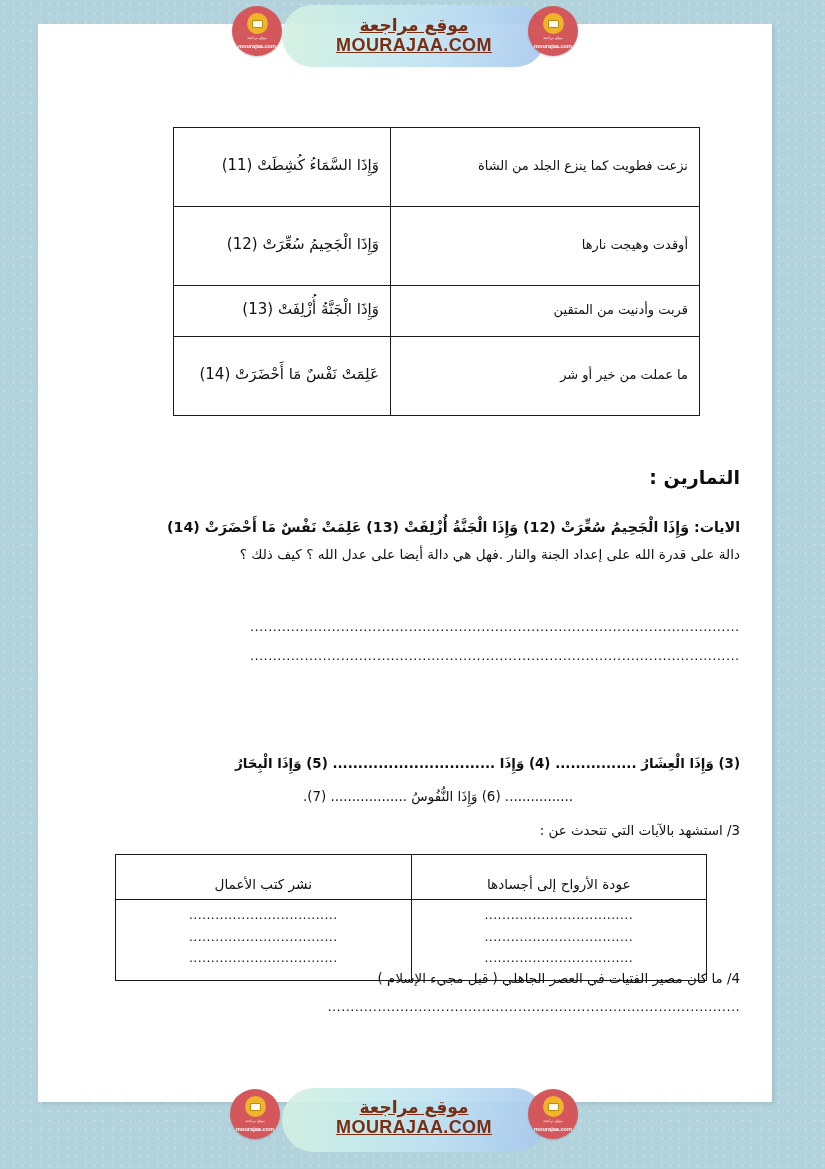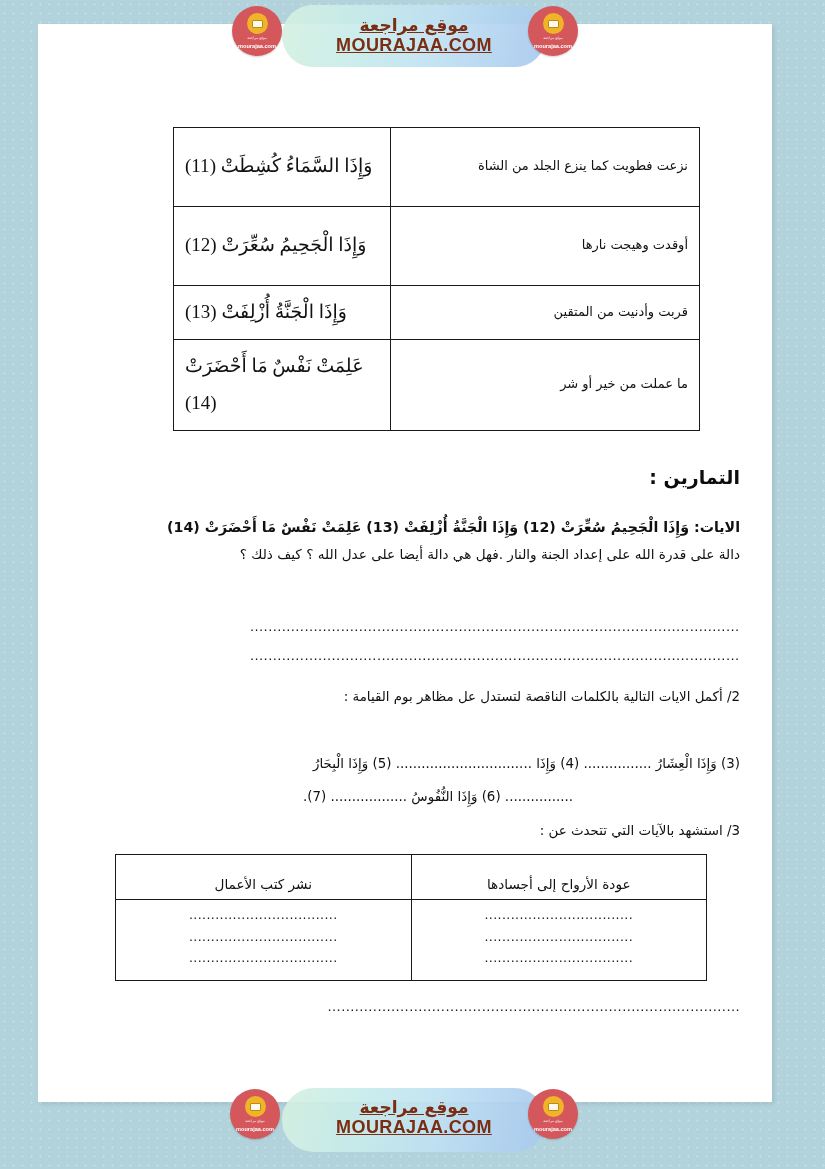--- a/index.html
+++ b/index.html
@@ -160,24 +160,23 @@
     border: 1px solid #1a1a1a;
     vertical-align: middle;
     direction: rtl;
     text-align: right;
     font-family: "DejaVu Sans", sans-serif;
     color: #111111;
     padding: 7px 11px 9px 11px;
   }
   .verse-table td.v-ayah {
     width: 194px;
-    font-size: 19px;
+    font-size: 15px;
     line-height: 1.95;
-    text-align: left;
-    font-family: Liberation Serif, serif;
+    text-align: right;
   }
   .verse-table td.v-mean {
     width: 286px;
     font-size: 13px;
     line-height: 1.85;
     text-align: right;
   }
   .verse-table tr.h-tall td  { height: 62px; }
   .verse-table tr.h-short td { height: 34px; }
 
@@ -252,20 +251,21 @@
     white-space: nowrap;
   }
   .q2-l2 {
     right: 32px;
     top: 729px;
     width: 604px;
     font-size: 13.4px;
     line-height: 1.6;
     text-align: right;
     white-space: nowrap;
+    font-weight: bold;
   }
   .q2-l3 {
     right: 32px;
     top: 762px;
     width: 604px;
     font-size: 13.4px;
     line-height: 1.6;
     text-align: center;
     white-space: nowrap;
   }
@@ -358,21 +358,20 @@
     </tbody>
   </table>
 
   <div class="section-title">التمارين :</div>
 
   <div class="blk ayat-line">الايات: وَإِذَا الْجَحِيمُ سُعِّرَتْ (12) وَإِذَا الْجَنَّةُ أُزْلِفَتْ (13)  عَلِمَتْ نَفْسٌ مَا أَحْضَرَتْ (14)</div>
   <div class="blk q1-line">دالة على قدرة الله على إعداد الجنة والنار .فهل هي دالة أيضا على عدل الله ؟ كيف ذلك ؟</div>
   <div class="dots-row dots-a1">....................................................................................................................</div>
   <div class="dots-row dots-a2">....................................................................................................................</div>
 
-  <div class="blk q2-head">2/ أكمل الايات التالية بالكلمات الناقصة لتستدل عل مظاهر بوم القيامة :</div>
   <div class="blk q2-l2">(3) وَإِذَا الْعِشَارُ ................ (4) وَإِذَا ................................ (5) وَإِذَا الْبِحَارُ</div>
   <div class="blk q2-l3">................ (6) وَإِذَا النُّفُوسُ .................. (7).</div>
 
   <div class="blk q3-head">3/ استشهد بالآيات التي تتحدث عن :</div>
   <table class="ev-table">
     <thead>
       <tr>
         <th>عودة الأرواح إلى أجسادها</th>
         <th>نشر كتب الأعمال</th>
       </tr>
@@ -386,20 +385,21 @@
         </td>
         <td>
           <div class="ev-dot">..................................</div>
           <div class="ev-dot">..................................</div>
           <div class="ev-dot">..................................</div>
         </td>
       </tr>
     </tbody>
   </table>
 
+  <div class="blk q4-head">4/ ما كان مصير الفتيات في العصر الجاهلي ( قبل مجيء الإسلام )</div>
   <div class="dots-row dots-a4">...........................................................................................</div>
 
 </div>
 
 <div class="wm top">
   <div class="wm-pill"></div>
 
   <div class="wm-badge left">
     <div class="badge-disc"></div>
     <div class="badge-sub">موقع مراجعة</div>

